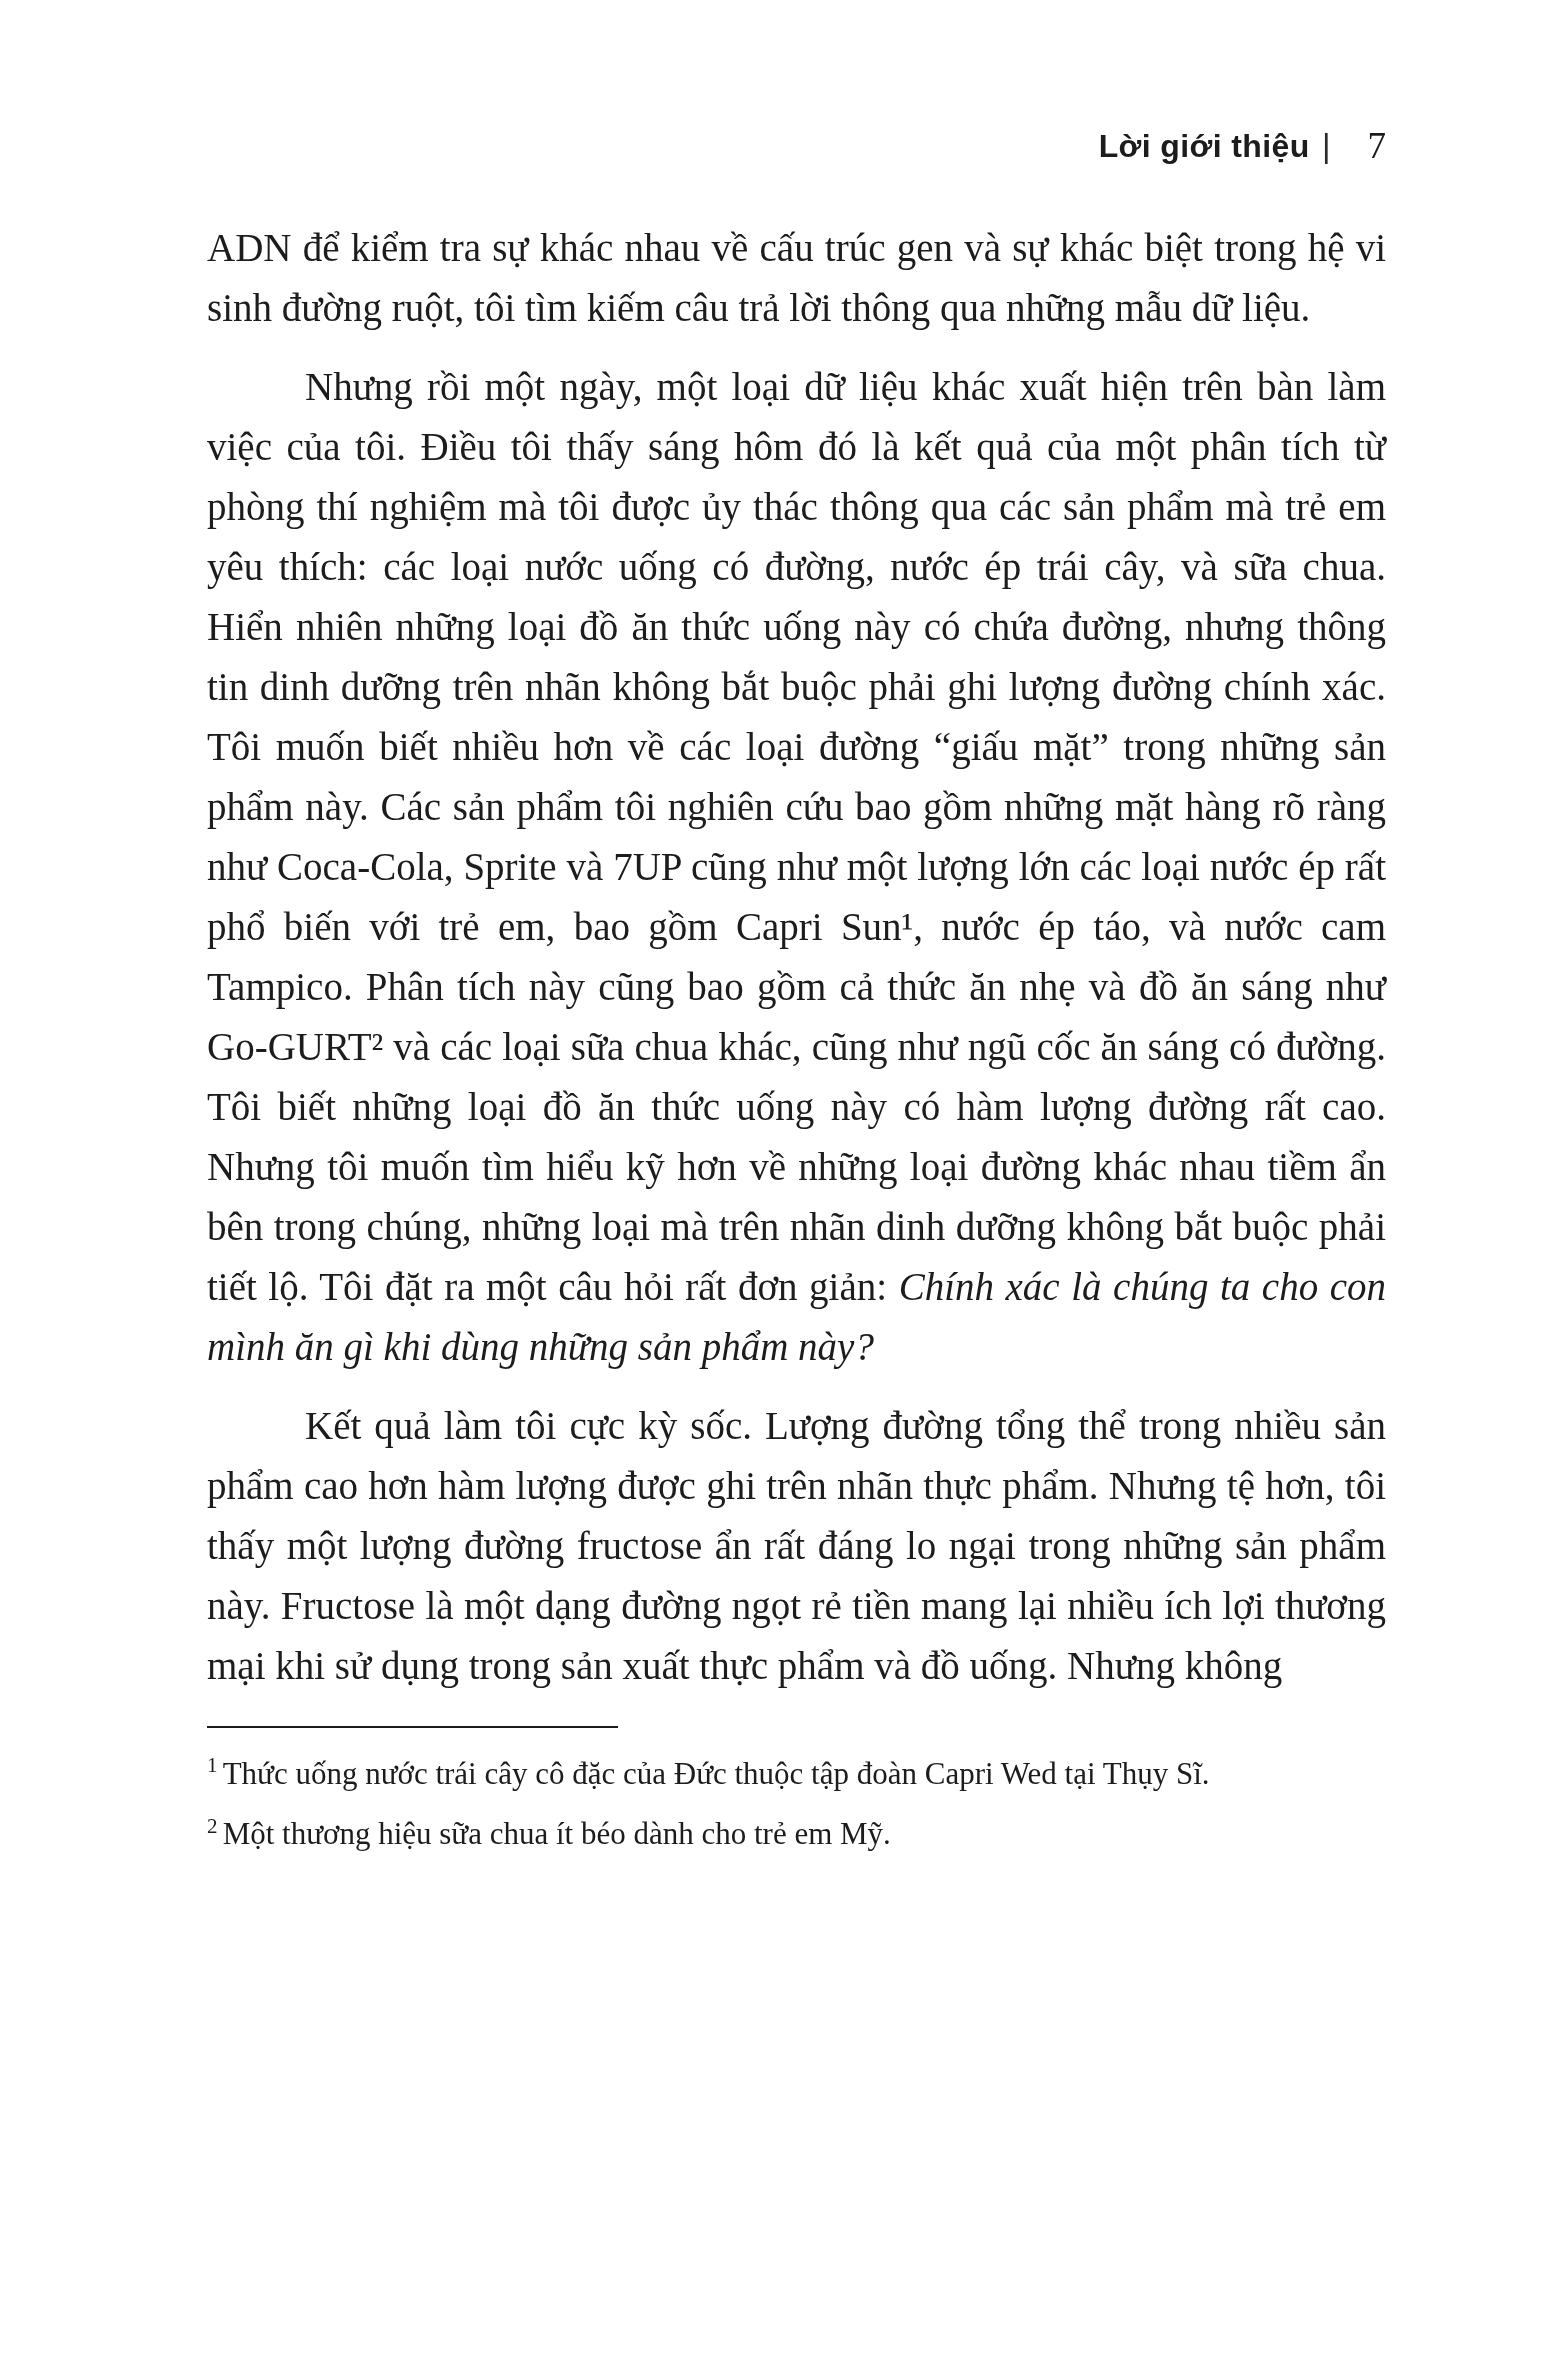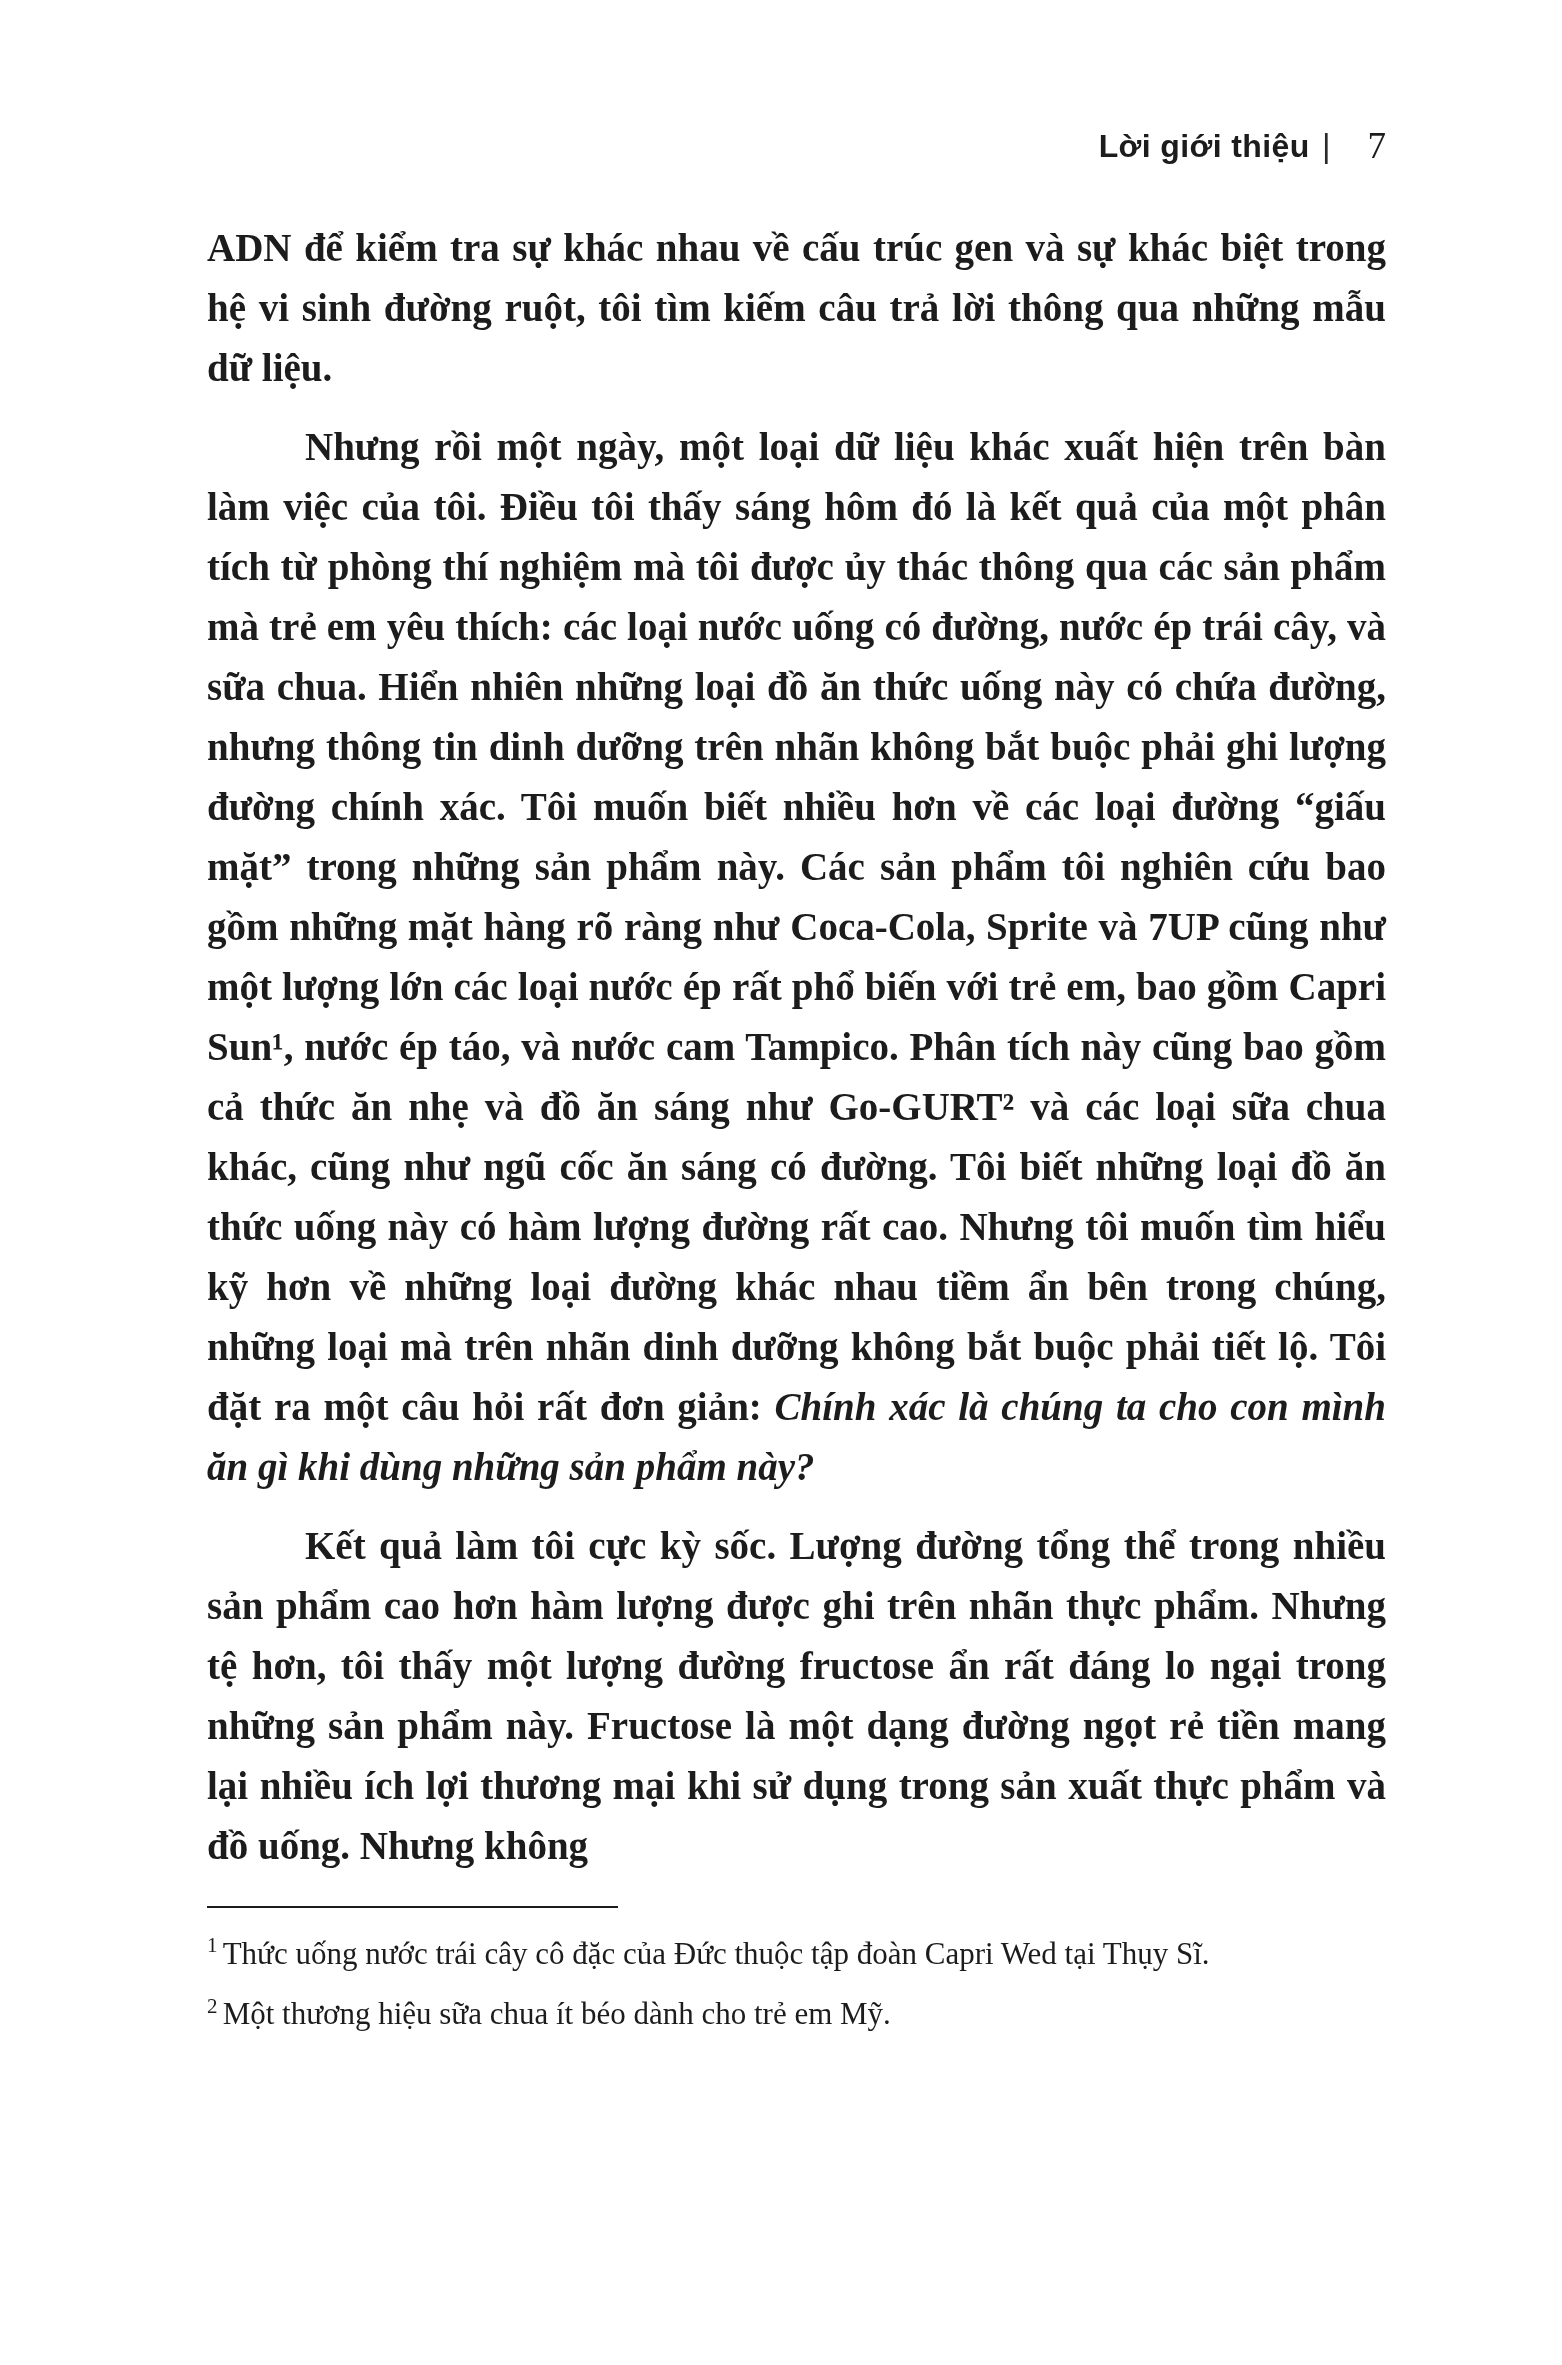--- a/index.html
+++ b/index.html
@@ -43,21 +43,20 @@
     margin-left: 37px;
   }
   .body-text {
     margin-top: 50px;
   }
   .para {
     font-size: 39px;
     line-height: 60px;
     text-align: justify;
     margin: 0 0 19px 0;
-    font-weight: bold;
   }
   .para.indent {
     text-indent: 98px;
     margin-top: 18px;
   }
   .para em {
     font-style: italic;
   }
   .footnotes {
     margin-top: 30px;

